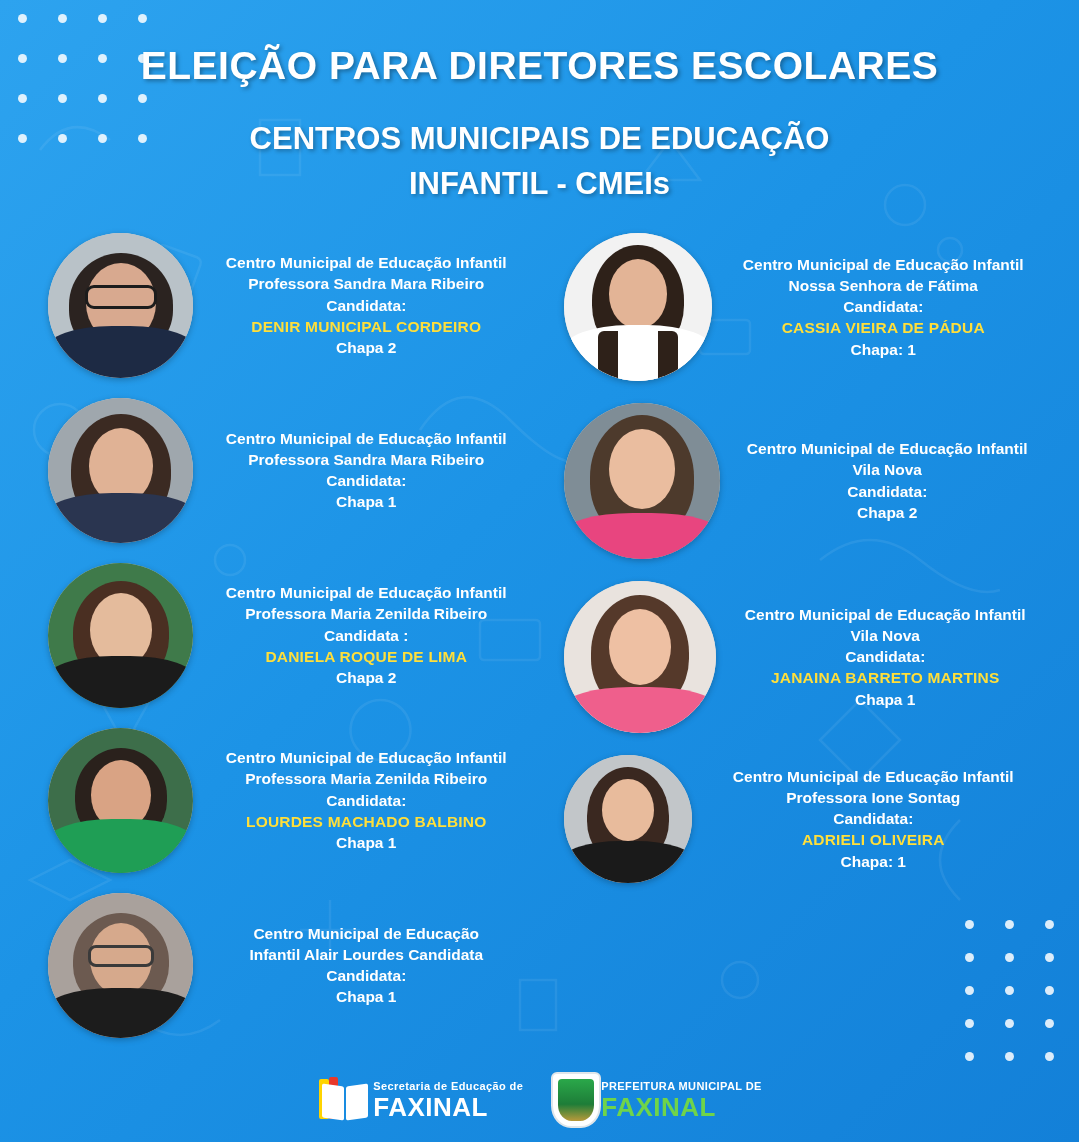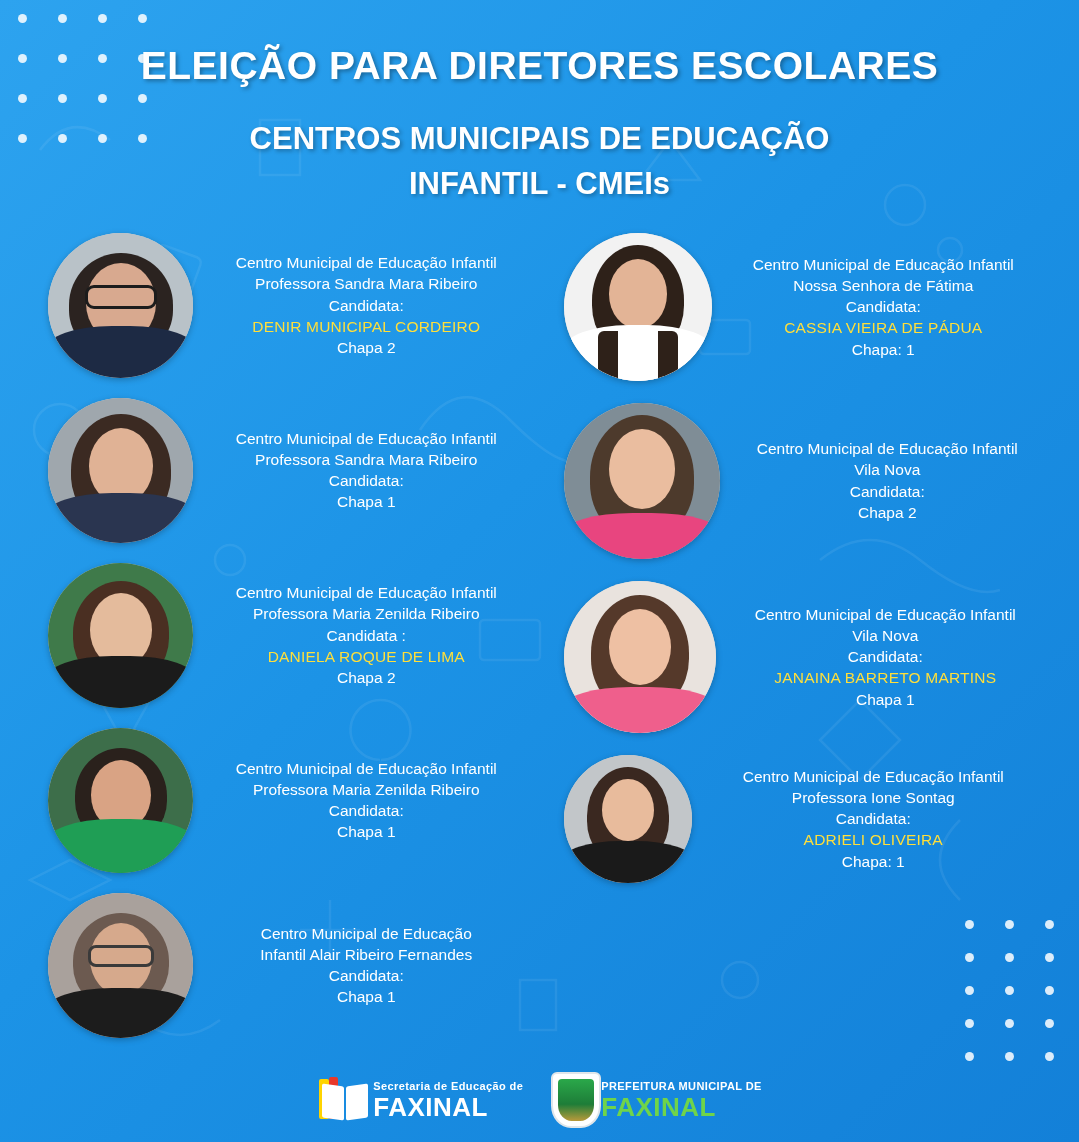--- a/index.html
+++ b/index.html
@@ -116,21 +116,21 @@
     left: 50%;
     transform: translateX(-50%);
     border-radius: 44% 44% 0 0;
     bottom: 0;
   }
   .info {
     flex: 1;
     color: #ffffff;
     font-size: 15.5px;
     line-height: 1.37;
-    font-weight: normal;
+    font-weight: bold;
     text-align: center;
     padding: 0 10px;
   }
   .info .school { display: block; }
   .info .label { display: block; }
   .info .name {
     display: block;
     color: #ffdf3a;
     letter-spacing: 0.2px;
   }
@@ -334,35 +334,36 @@
         <div class="photo">
           <div class="bg" style="background:#3d6e4a"></div>
           <div class="hair" style="background:#2a211c;width:92px;height:96px;top:20px;"></div>
           <div class="face" style="background:#d9a384;width:60px;height:70px;top:32px;"></div>
           <div class="body" style="background:#1f9e55;width:150px;height:54px;"></div>
         </div>
         <div class="info">
           <span class="school">Centro Municipal de Educação Infantil</span>
           <span class="school">Professora Maria Zenilda Ribeiro</span>
           <span class="label">Candidata:</span>
+          <span class="name">LOURDES MACHADO BALBINO</span>
           <span class="chapa">Chapa 1</span>
         </div>
       </div>
 
       <div class="entry" style="margin-bottom:8px;">
         <div class="photo">
           <div class="bg" style="background:#a9a19c"></div>
           <div class="hair" style="background:#6c5a50;width:96px;height:96px;top:20px;"></div>
           <div class="face" style="background:#d6a98c;width:62px;height:72px;top:30px;"></div>
           <div style="position:absolute;left:50%;transform:translateX(-50%);top:52px;width:60px;height:16px;border:3px solid #3a3a3a;border-radius:8px;"></div>
           <div class="body" style="background:#1c1c1c;width:150px;height:50px;"></div>
         </div>
         <div class="info">
           <span class="school">Centro Municipal de Educação</span>
-          <span class="school">Infantil Alair Ribeiro Fernandes</span>
+          <span class="school">Infantil Alair Lourdes Candidata</span>
           <span class="label">Candidata:</span>
           <span class="chapa">Chapa 1</span>
         </div>
       </div>
 
     </div>
 
     <div class="col col-right">
 
       <div class="entry" style="margin-bottom:22px;">

